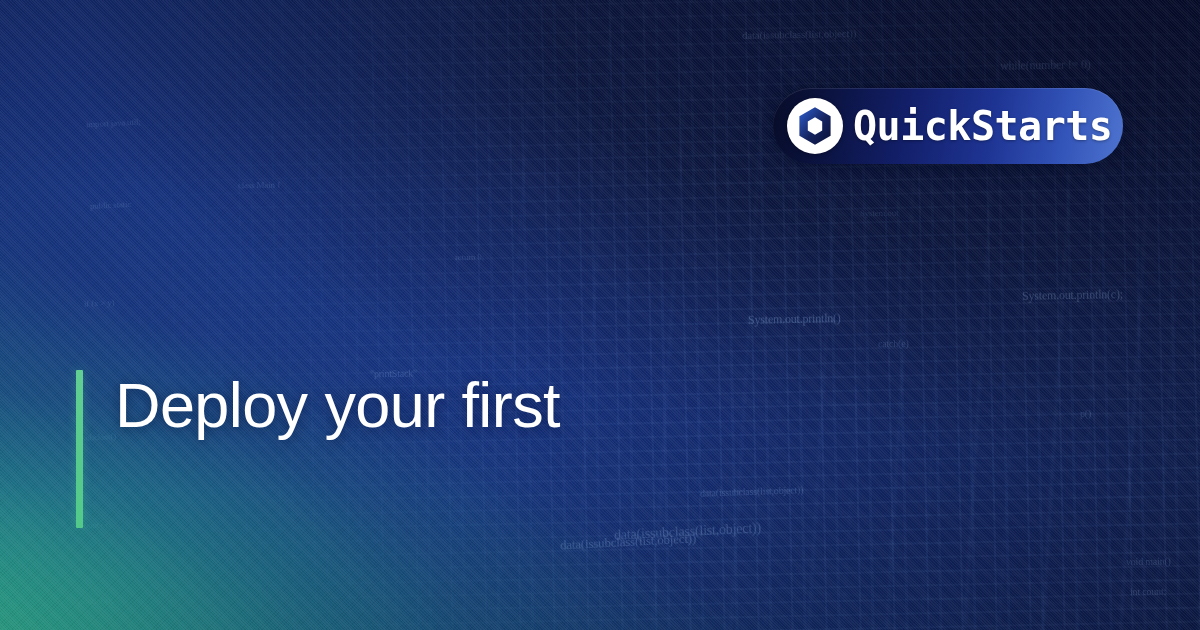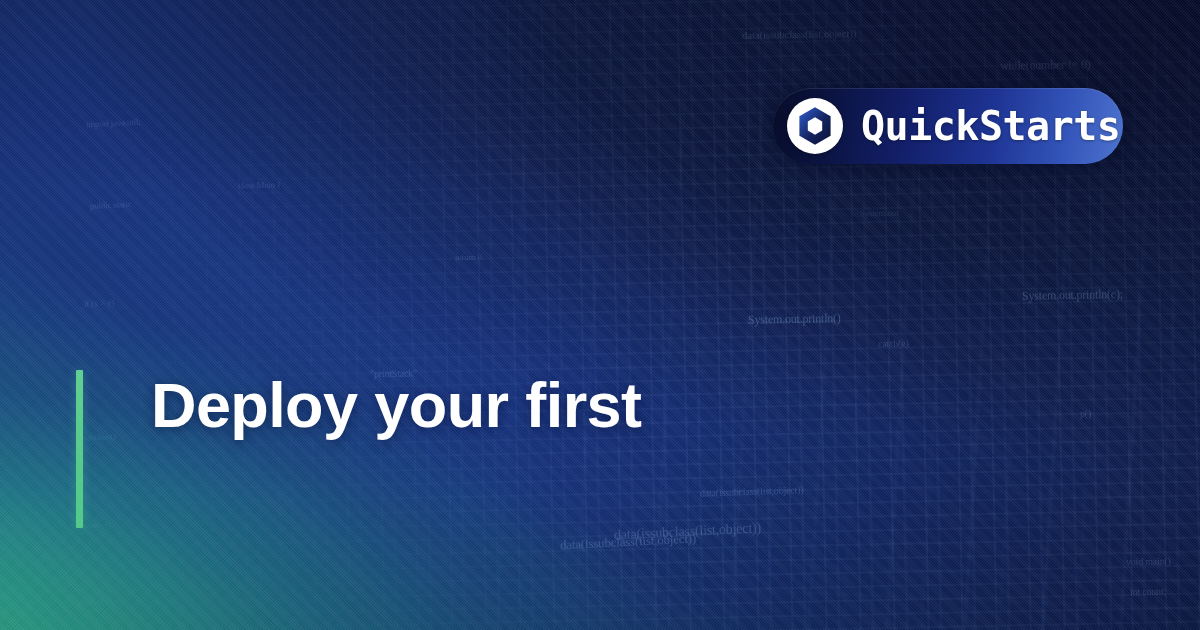--- a/index.html
+++ b/index.html
@@ -112,21 +112,21 @@
   }
   .badge-mark {
     width:56px; height:56px; flex:0 0 56px;
     border-radius:50%;
     background:#ffffff;
     display:flex; align-items:center; justify-content:center;
     box-shadow:0 1px 4px rgba(0,0,0,0.30);
   }
   .badge-mark svg { display:block; }
   .badge-text {
-    margin-left:18px;
+    margin-left:10px;
     color:#ffffff;
     font-family:"DejaVu Sans Mono", "Liberation Mono", monospace;
     font-size:40px;
     font-weight:700;
     letter-spacing:-0.5px;
     line-height:1;
     white-space:nowrap;
     text-shadow:0 1px 3px rgba(0,0,0,0.35);
   }
 
@@ -139,24 +139,24 @@
   }
   .accent-bar {
     width:7px;
     min-height:158px;
     border-radius:1px;
     background:linear-gradient(180deg, #62cf93 0%, #58cb8d 50%, #52c98a 100%);
     box-shadow:0 0 10px rgba(80,210,145,0.30);
     flex:0 0 7px;
   }
   .headline {
-    margin-left:68px;
+    margin-left:32px;
     color:#ffffff;
     font-size:63px;
-    font-weight:700;
+    font-weight:400;
     line-height:1.12;
     letter-spacing:-0.6px;
     text-shadow:0 2px 12px rgba(4,12,44,0.45);
     white-space:nowrap;
   }
   .headline .hl {
     display:block;
   }
 </style>
 </head>

